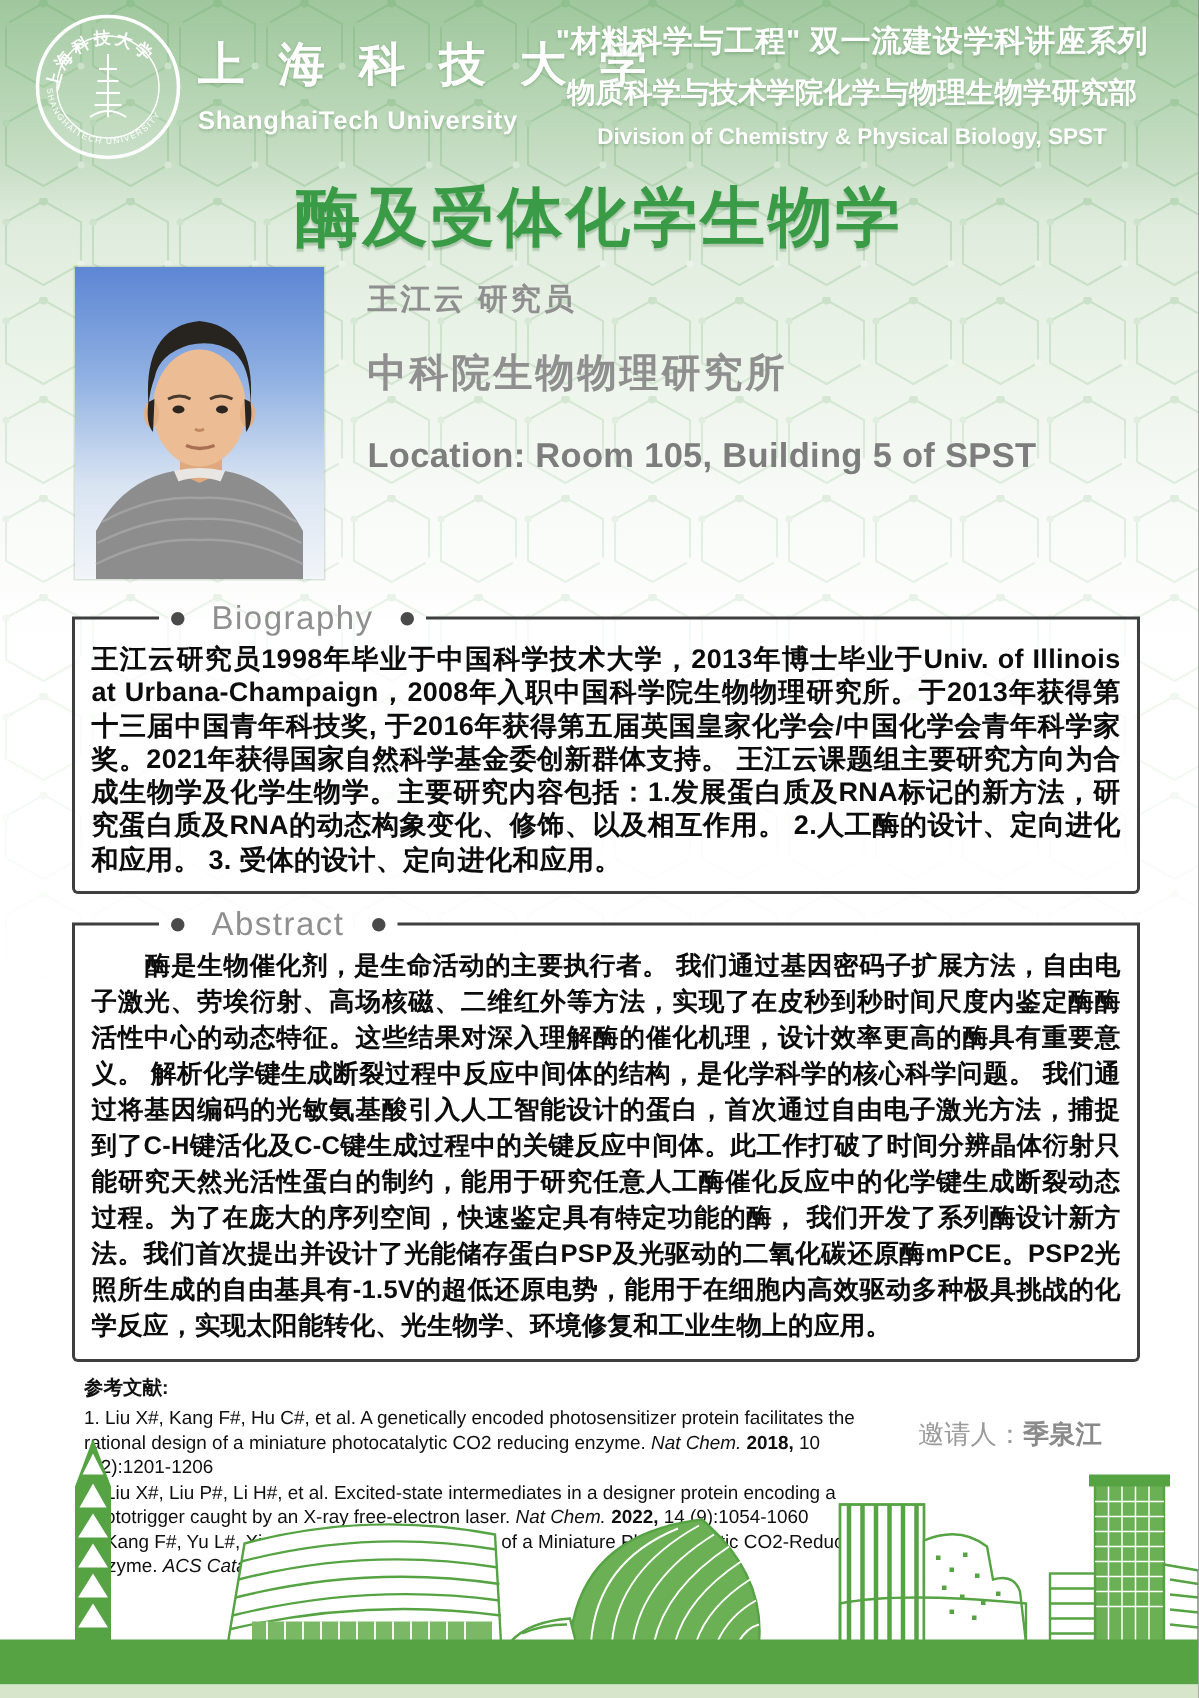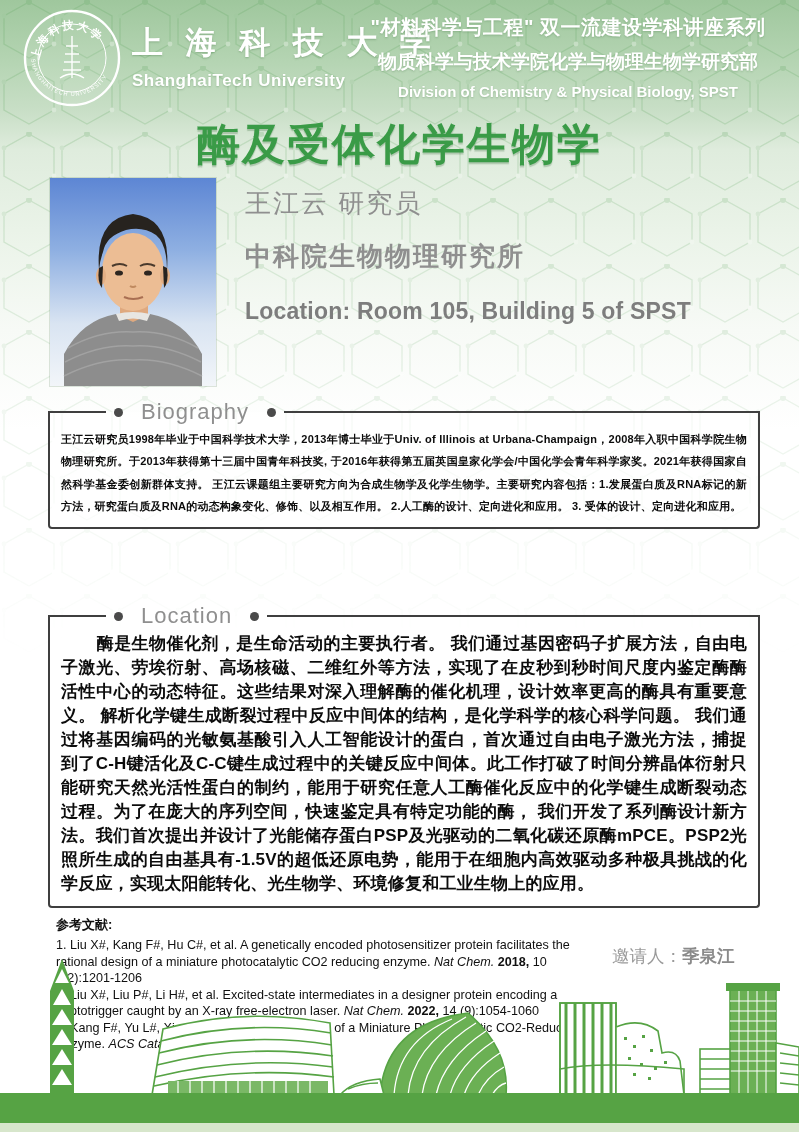--- a/index.html
+++ b/index.html
@@ -25,39 +25,39 @@
   
   .poster-title {
     position:absolute; top:116px; left:0; width:100%; text-align:center;
     font-size:43px; font-weight:bold; letter-spacing:2px;
     color:#3a9b47; text-shadow:0 2px 1px rgba(30,90,35,.25);
   }
 
   
   .photo-frame { position:absolute; left:50px; top:178px; width:166px; height:208px; box-shadow:0 0 0 1px rgba(120,150,120,.25); }
   .speaker-text { position:absolute; left:245px; top:186px; width:520px; }
-  .speaker-name { font-size:26px; font-weight:normal; color:#8f8f8f; letter-spacing:2px; }
+  .speaker-name { font-size:20px; font-weight:bold; color:#8f8f8f; letter-spacing:2px; }
   .speaker-affil { font-size:26px; font-weight:bold; color:#8f8f8f; letter-spacing:2px; margin-top:18px; }
   .speaker-meta { margin-top:24px; }
   .meta-line { font-size:23px; font-weight:bold; color:#7d7d7d; margin-top:13px; letter-spacing:.2px; }
 
   
   .section-box { position:absolute; left:48px; width:712px; }
   .section-box .titlebar { display:flex; align-items:center; height:24px; }
   .titlebar .seg-line { height:0; border-top:2.5px solid #3f3f3f; }
   .titlebar .seg-left { width:58px; }
   .titlebar .seg-right { flex:1; }
   .titlebar .dot { width:9px; height:9px; border-radius:50%; background:#4a4a4a; margin:0 8px; flex:0 0 auto; }
   .titlebar .sec-label { font-size:22px; color:#8f8f8f; letter-spacing:1px; padding:0 10px; white-space:nowrap; }
   .section-body {
     border-left:2.5px solid #3f3f3f; border-right:2.5px solid #3f3f3f; border-bottom:2.5px solid #3f3f3f;
     border-radius:0 0 4px 4px; margin-top:-12px; padding:16px 11px 10px 11px;
     background:rgba(255,255,255,.55);
   }
-  .cjk-text { font-size:11px; line-height:22.3px; color:#0c0c0c; font-weight:600; text-align:justify; letter-spacing:.2px; }
+  .cjk-text { font-size:18px; line-height:22.3px; color:#0c0c0c; font-weight:600; text-align:justify; letter-spacing:.2px; }
   .bio-box { top:400px; }
   .abs-box { top:604px; }
   .abs-text { font-size:17px; line-height:24px; text-indent:2.1em; }
 
   
   .refs { position:absolute; left:56px; top:916px; width:545px; color:#101010; }
   .refs-heading { font-size:13px; font-weight:bold; margin-bottom:3px; }
   .ref-item { font-size:12.6px; line-height:16.5px; }
   .seg-i { font-style:italic; }
   .seg-b { font-weight:bold; }
@@ -187,21 +187,21 @@
     </div>
     <div class="section-body">
       <div class="cjk-text">王江云研究员1998年毕业于中国科学技术大学，2013年博士毕业于Univ. of Illinois at Urbana-Champaign，2008年入职中国科学院生物物理研究所。于2013年获得第十三届中国青年科技奖, 于2016年获得第五届英国皇家化学会/中国化学会青年科学家奖。2021年获得国家自然科学基金委创新群体支持。 王江云课题组主要研究方向为合成生物学及化学生物学。主要研究内容包括：1.发展蛋白质及RNA标记的新方法，研究蛋白质及RNA的动态构象变化、修饰、以及相互作用。 2.人工酶的设计、定向进化和应用。 3. 受体的设计、定向进化和应用。</div>
     </div>
   </div>
 
   <div class="section-box abs-box">
     <div class="titlebar">
       <div class="seg-line seg-left"></div>
       <div class="dot"></div>
-      <div class="sec-label">Location</div>
+      <div class="sec-label">Abstract</div>
       <div class="dot"></div>
       <div class="seg-line seg-right"></div>
     </div>
     <div class="section-body">
       <div class="cjk-text abs-text">酶是生物催化剂，是生命活动的主要执行者。 我们通过基因密码子扩展方法，自由电子激光、劳埃衍射、高场核磁、二维红外等方法，实现了在皮秒到秒时间尺度内鉴定酶酶活性中心的动态特征。这些结果对深入理解酶的催化机理，设计效率更高的酶具有重要意义。 解析化学键生成断裂过程中反应中间体的结构，是化学科学的核心科学问题。 我们通过将基因编码的光敏氨基酸引入人工智能设计的蛋白，首次通过自由电子激光方法，捕捉到了C-H键活化及C-C键生成过程中的关键反应中间体。此工作打破了时间分辨晶体衍射只能研究天然光活性蛋白的制约，能用于研究任意人工酶催化反应中的化学键生成断裂动态过程。为了在庞大的序列空间，快速鉴定具有特定功能的酶， 我们开发了系列酶设计新方法。我们首次提出并设计了光能储存蛋白PSP及光驱动的二氧化碳还原酶mPCE。PSP2光照所生成的自由基具有-1.5V的超低还原电势，能用于在细胞内高效驱动多种极具挑战的化学反应，实现太阳能转化、光生物学、环境修复和工业生物上的应用。</div>
     </div>
   </div>
 
   <div class="refs">
     <div class="refs-heading">参考文献:</div>

